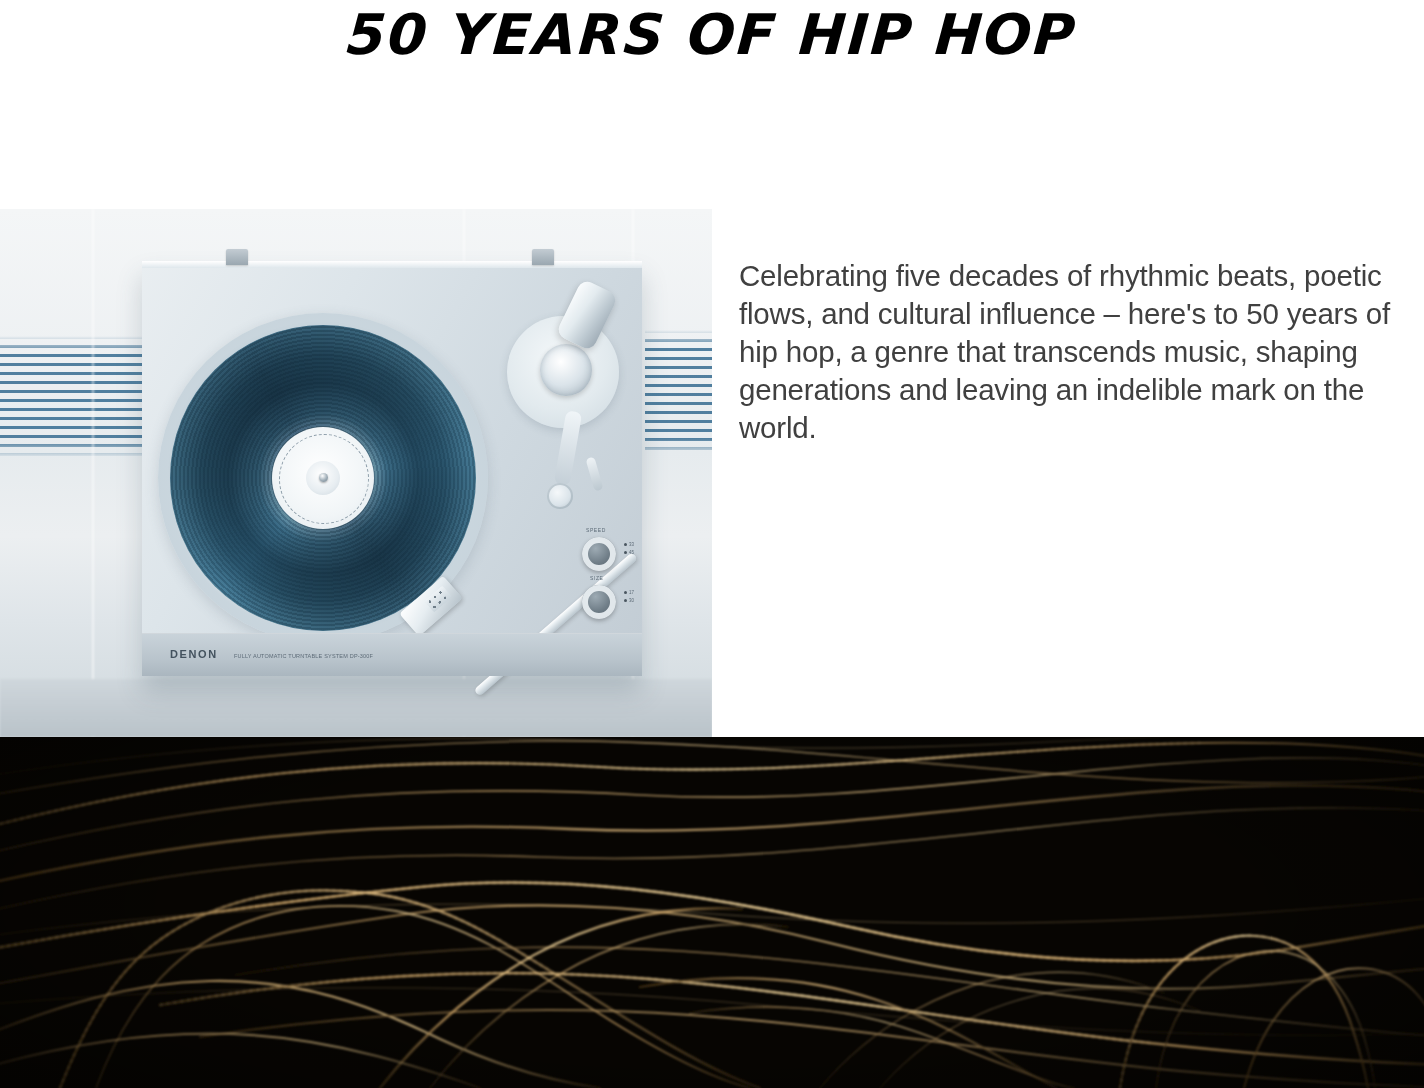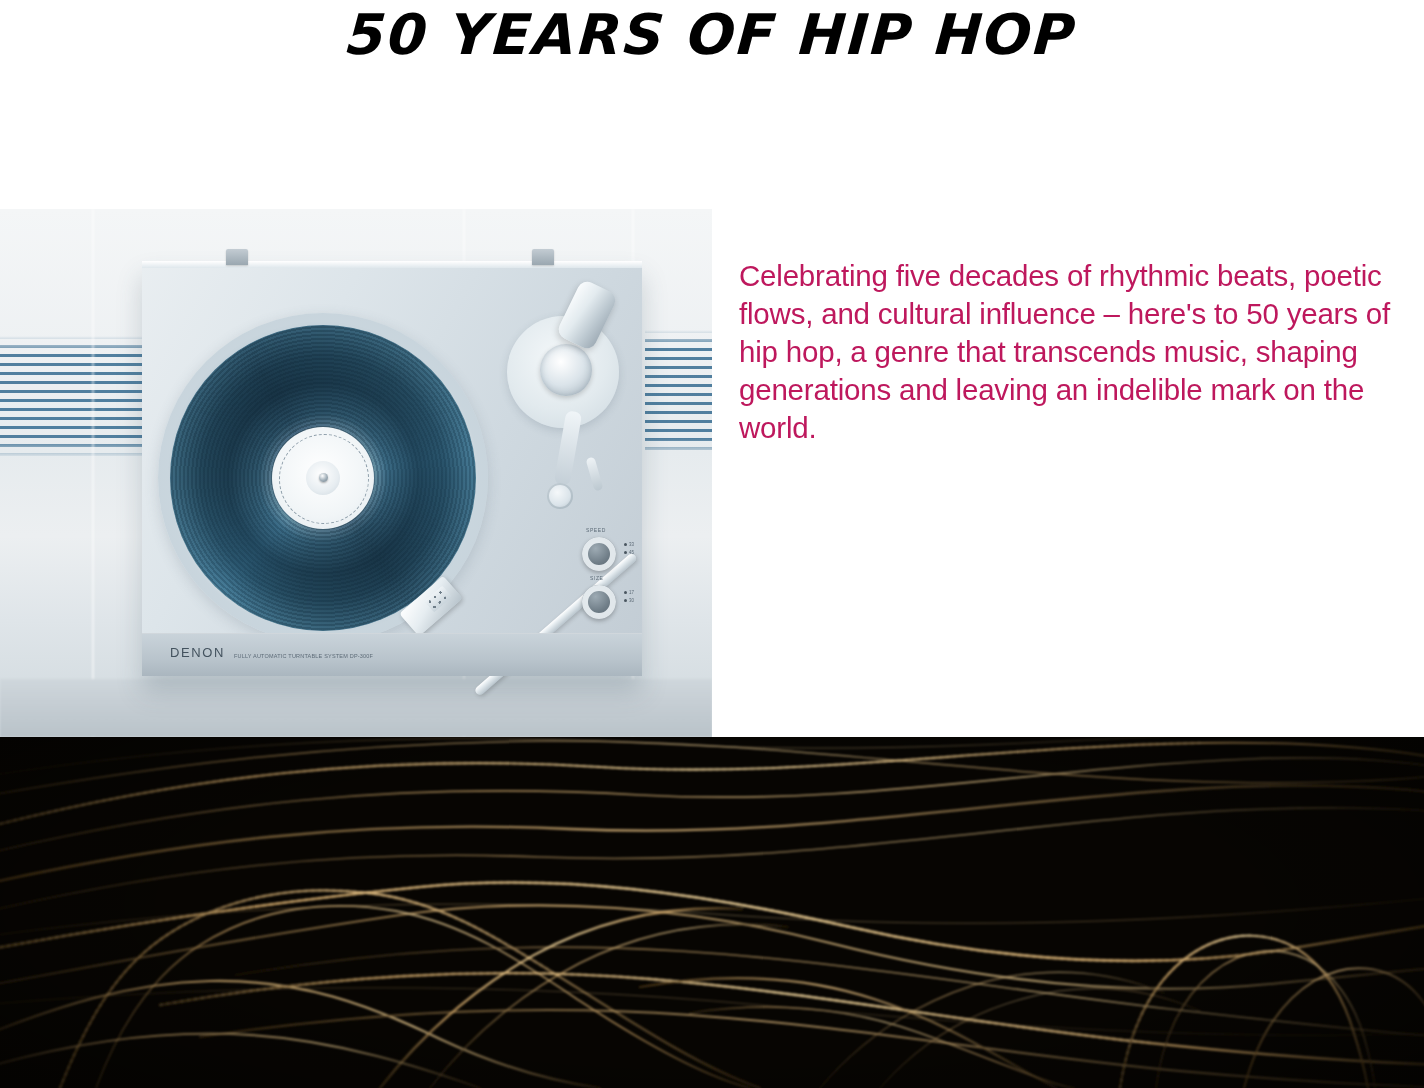--- a/index.html
+++ b/index.html
@@ -35,21 +35,21 @@
 
   
   .body-copy {
     position: absolute;
     left: 739px;
     top: 227px;
     width: 660px;
     font-family: "Liberation Sans", sans-serif;
     font-size: 29.5px;
     line-height: 38px;
-    color: #be185d;
+    color: #404040;
     letter-spacing: -0.2px;
   }
 
   
   .photo-turntable {
     position: absolute;
     left: 0;
     top: 209px;
     width: 712px;
     height: 528px;
@@ -128,22 +128,22 @@
     bottom: 0;
     height: 42px;
     background: linear-gradient(180deg,#c9d3da 0%, #b9c4cc 60%, #aab6bf 100%);
     border-top: 1px solid rgba(255,255,255,.45);
   }
   .tt-brand {
     position: absolute;
     left: 28px;
     bottom: 16px;
     font-family: "Liberation Sans", sans-serif;
-    font-size: 13px;
-    font-weight: 400;
+    font-size: 11px;
+    font-weight: 700;
     letter-spacing: 1.6px;
     color: #43525e;
     white-space: nowrap;
     margin-top: 8px;
   }
   .tt-model {
     position: absolute;
     left: 92px;
     bottom: 17px;
     font-family: "Liberation Sans", sans-serif;

